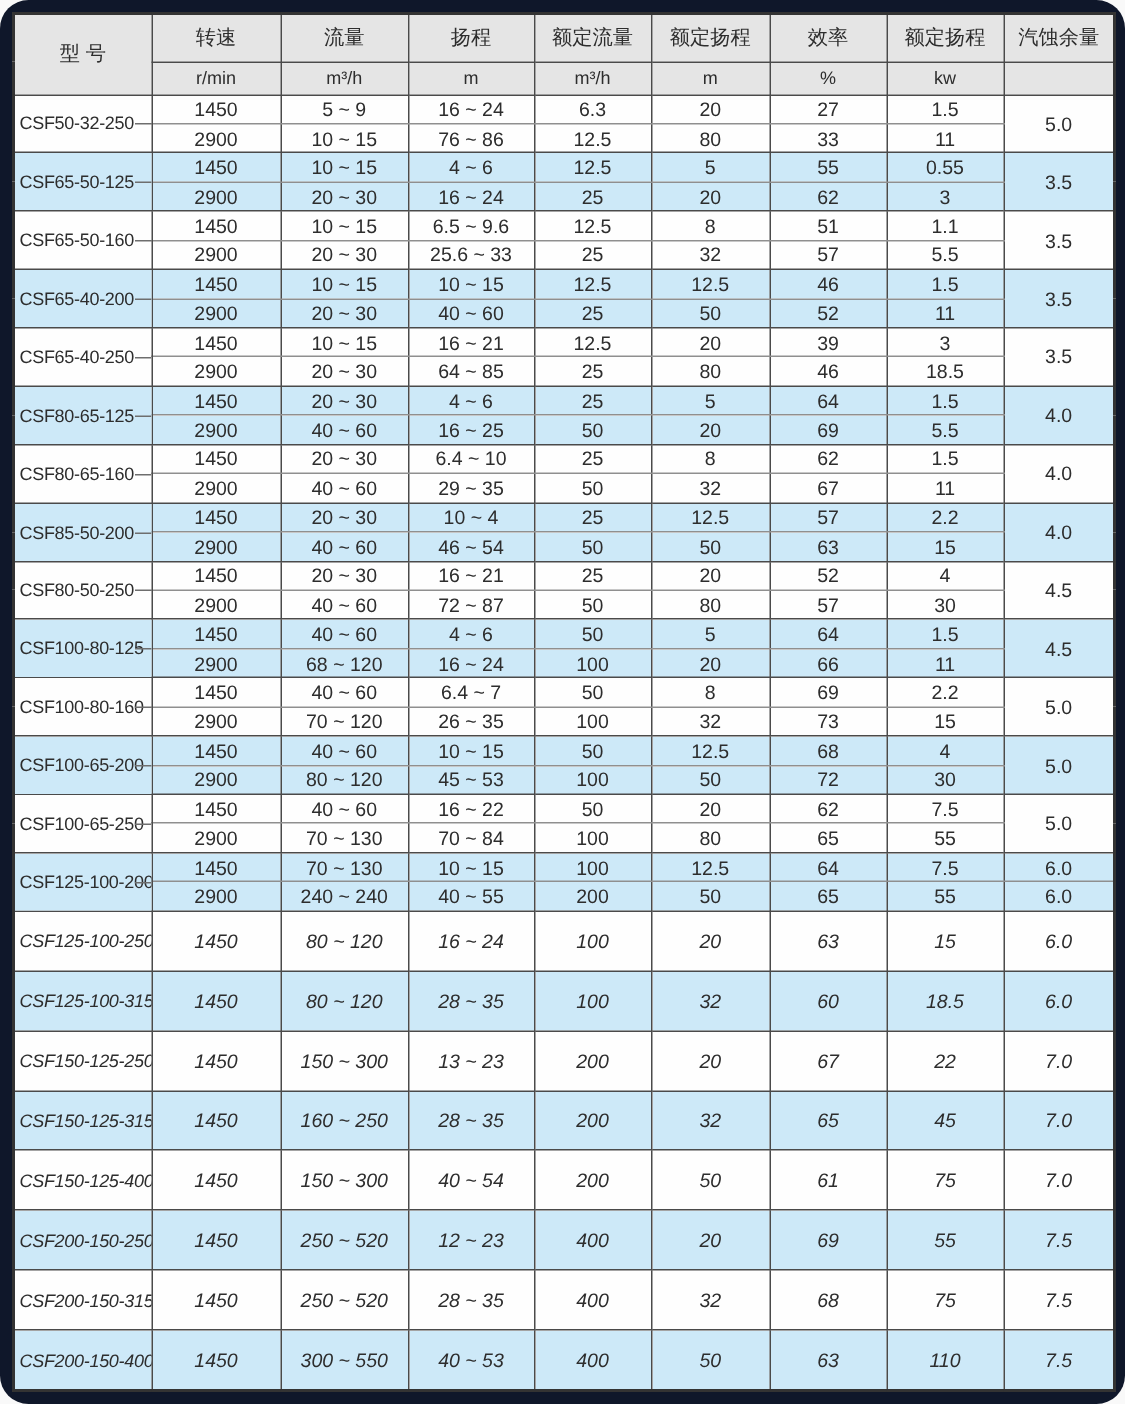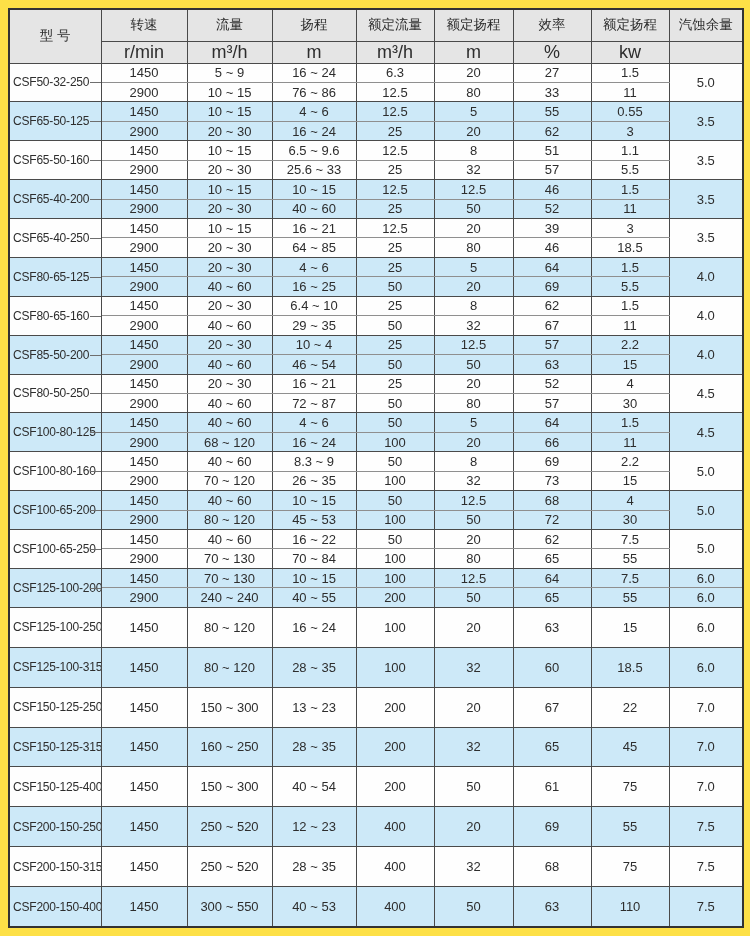--- a/index.html
+++ b/index.html
@@ -3,21 +3,21 @@
 <meta charset="utf-8">
 <style>
   html, body { margin: 0; padding: 0; }
   body {
     width: 750px; height: 936px;
     background: #f9f9f9;
     font-family: "Liberation Sans", "DejaVu Sans", sans-serif;
     position: relative;
     overflow: hidden;
   }
-  .page { position: absolute; inset: 0; background: #fde047; }
+  .page { position: absolute; inset: 0; background: #0f172a; border-radius: 19px; }
   table.spec {
     position: absolute; left: 8px; top: 8px;
     width: 734px; height: 920px;
     border-collapse: collapse;
     table-layout: fixed;
     background: #fefefe;
     border: 2px solid var(--outer_border, #333);
   }
   th, td {
     border: 1px solid var(--border, #4a4a4a);
@@ -28,23 +28,23 @@
     padding: 0;
     overflow: hidden;
   }
   thead th {
     background: var(--header_bg, #e5e5e5);
     font-weight: normal;
     font-size: 13.5px;
   }
   tr.hrow1 { height: 32px; }
   tr.hrow2 { height: 22px; }
-  tr.hrow2 th { font-size: 18px; }
+  tr.hrow2 th { font-size: 12px; }
   tbody tr { height: 19px; }
-  tbody tr.single { height: 39px; }
+  tbody tr.single { height: 39px; font-style: italic; }
   tr.hl td { background: var(--highlight, #cde9f8); }
   td.model-cell {
     text-align: left;
     padding-left: 3px;
     font-size: 12px;
     letter-spacing: -0.2px;
     white-space: nowrap;
   }
   td.model-cell.two { position: relative; }
   td.model-cell.two::after {
@@ -294,21 +294,21 @@
           <td>16 ~ 24</td>
           <td>100</td>
           <td>20</td>
           <td>66</td>
           <td>11</td>
         </tr>
         <tr class="sub-first">
           <td rowspan="2" class="model-cell two">CSF100-80-160</td>
           <td>1450</td>
           <td>40 ~ 60</td>
-          <td>8.3 ~ 9</td>
+          <td>6.4 ~ 7</td>
           <td>50</td>
           <td>8</td>
           <td>69</td>
           <td>2.2</td>
           <td rowspan="2">5.0</td>
         </tr>
         <tr>
           <td>2900</td>
           <td>70 ~ 120</td>
           <td>26 ~ 35</td>

